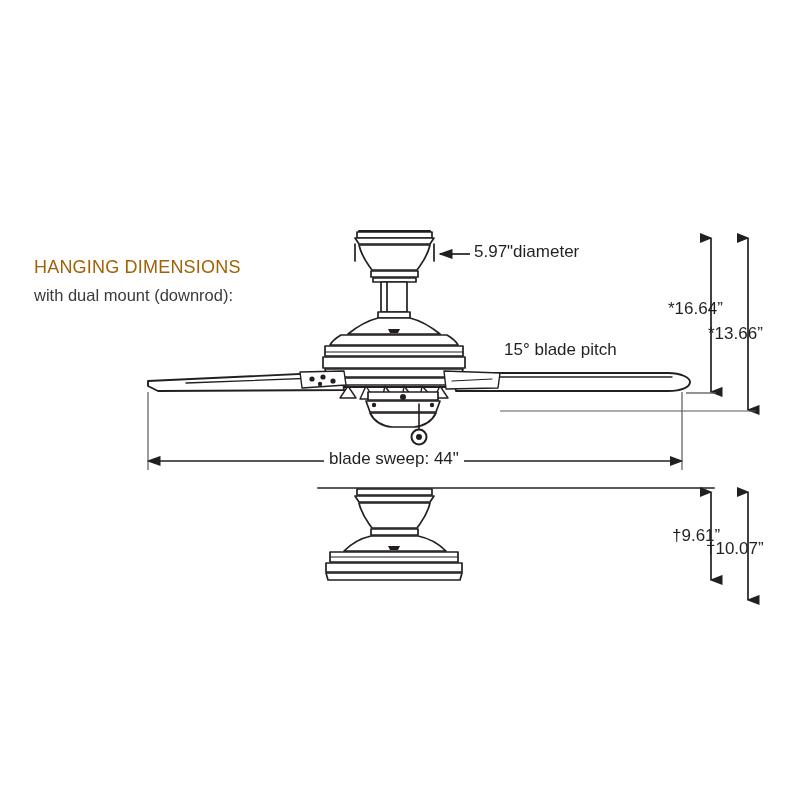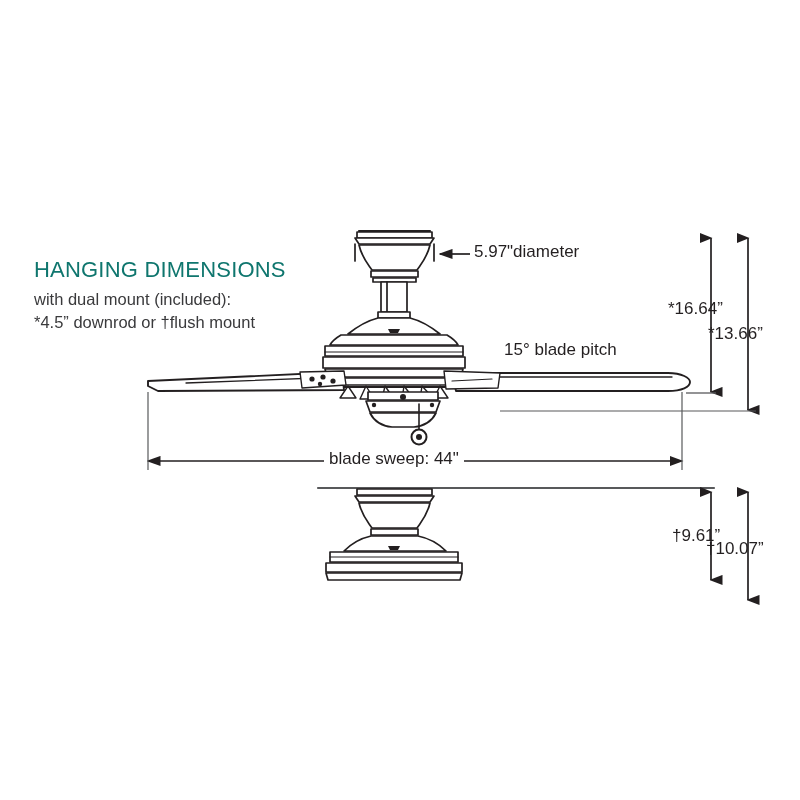--- a/index.html
+++ b/index.html
@@ -23,23 +23,23 @@
     height: 800px;
     display: block;
   }
   .title-block {
     position: absolute;
     left: 34px;
     top: 258px;
     width: 330px;
   }
   .title-main {
-    font-size: 22px;
+    font-size: 18px;
     letter-spacing: 0.2px;
-    color: #0f766e;
+    color: #a16207;
     font-weight: 400;
     line-height: 1.1;
     white-space: nowrap;
   }
   .title-sub {
     font-size: 16.5px;
     color: #3a3a3c;
     line-height: 1.38;
     margin-top: 6px;
     white-space: nowrap;
@@ -216,22 +216,21 @@
       </g>
 
       <g>
         <line x1="748" y1="492" x2="748" y2="600" marker-start="url(#arrUp)" marker-end="url(#arrDn)"></line>
       </g>
     </g>
   </svg>
 
   <div class="title-block">
     <div class="title-main">HANGING DIMENSIONS</div>
-    <div class="title-sub">with dual mount (included):</div>
-    <div class="title-sub" style="margin-top:0">*4.5” downrod or †flush mount</div>
+    <div class="title-sub">with dual mount (downrod):</div>
   </div>
 
   <div class="lbl lbl-diameter">5.97"diameter</div>
 
   <div class="lbl lbl-pitch">15° blade pitch</div>
 
   <div class="lbl lbl-sweep">blade sweep: 44"</div>
 
   <div class="lbl lbl-h1">*16.64”</div>
 

